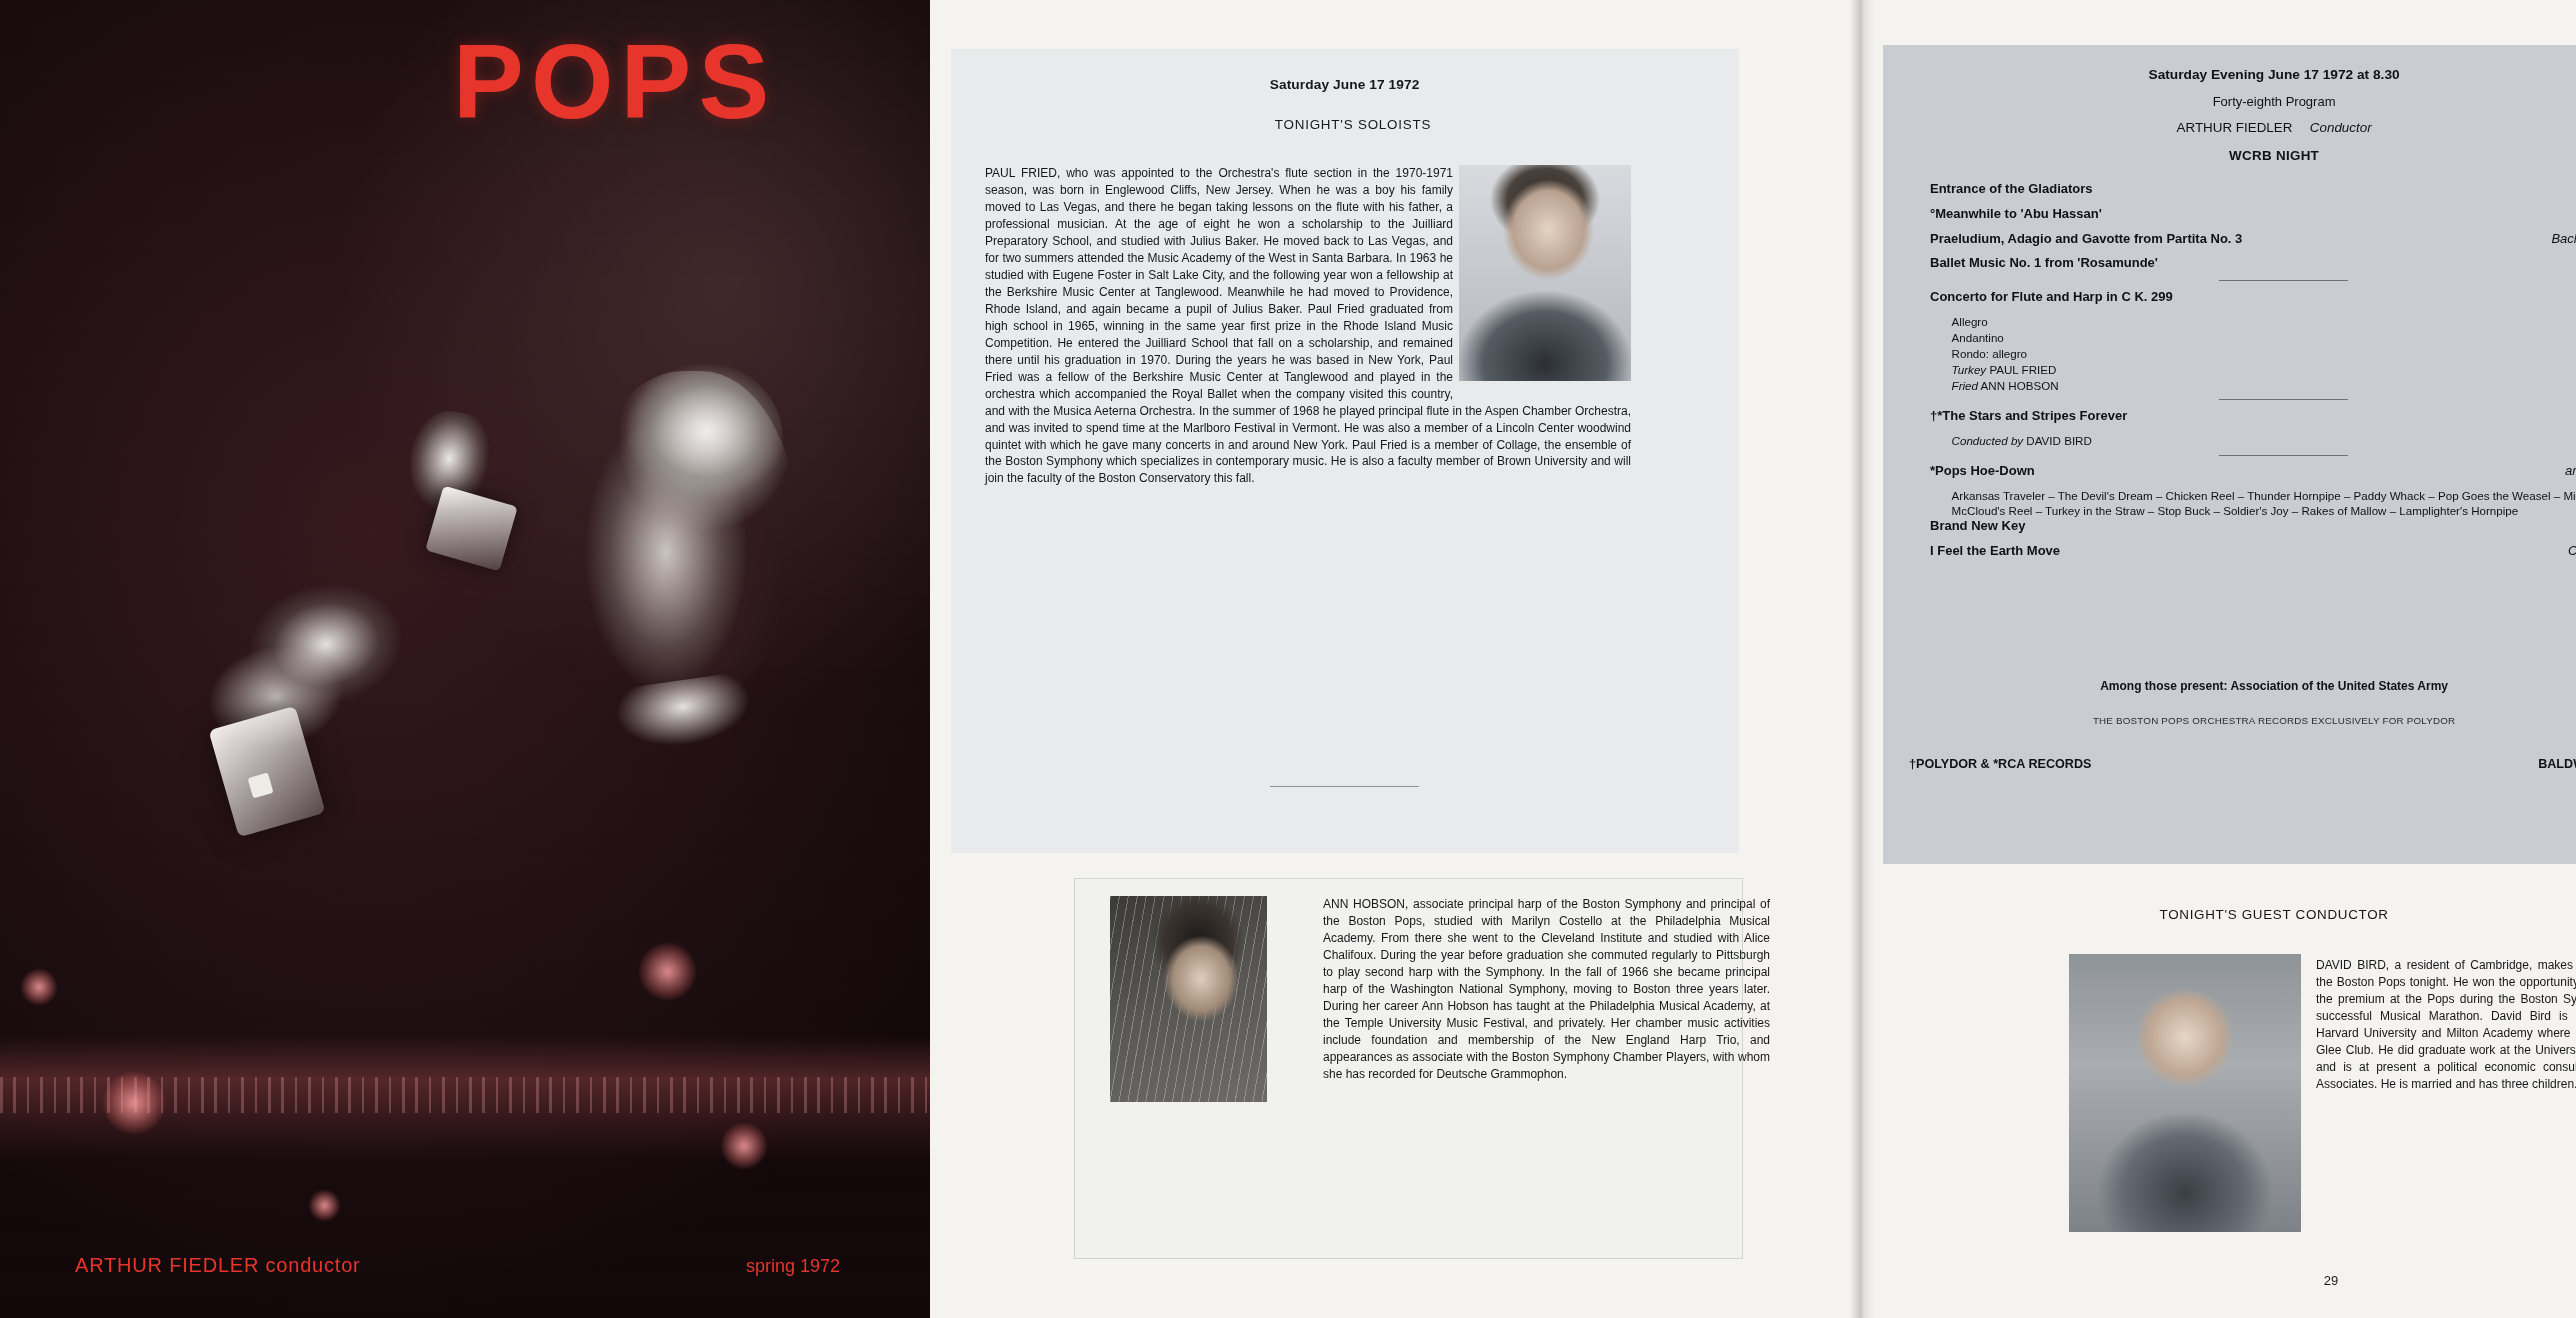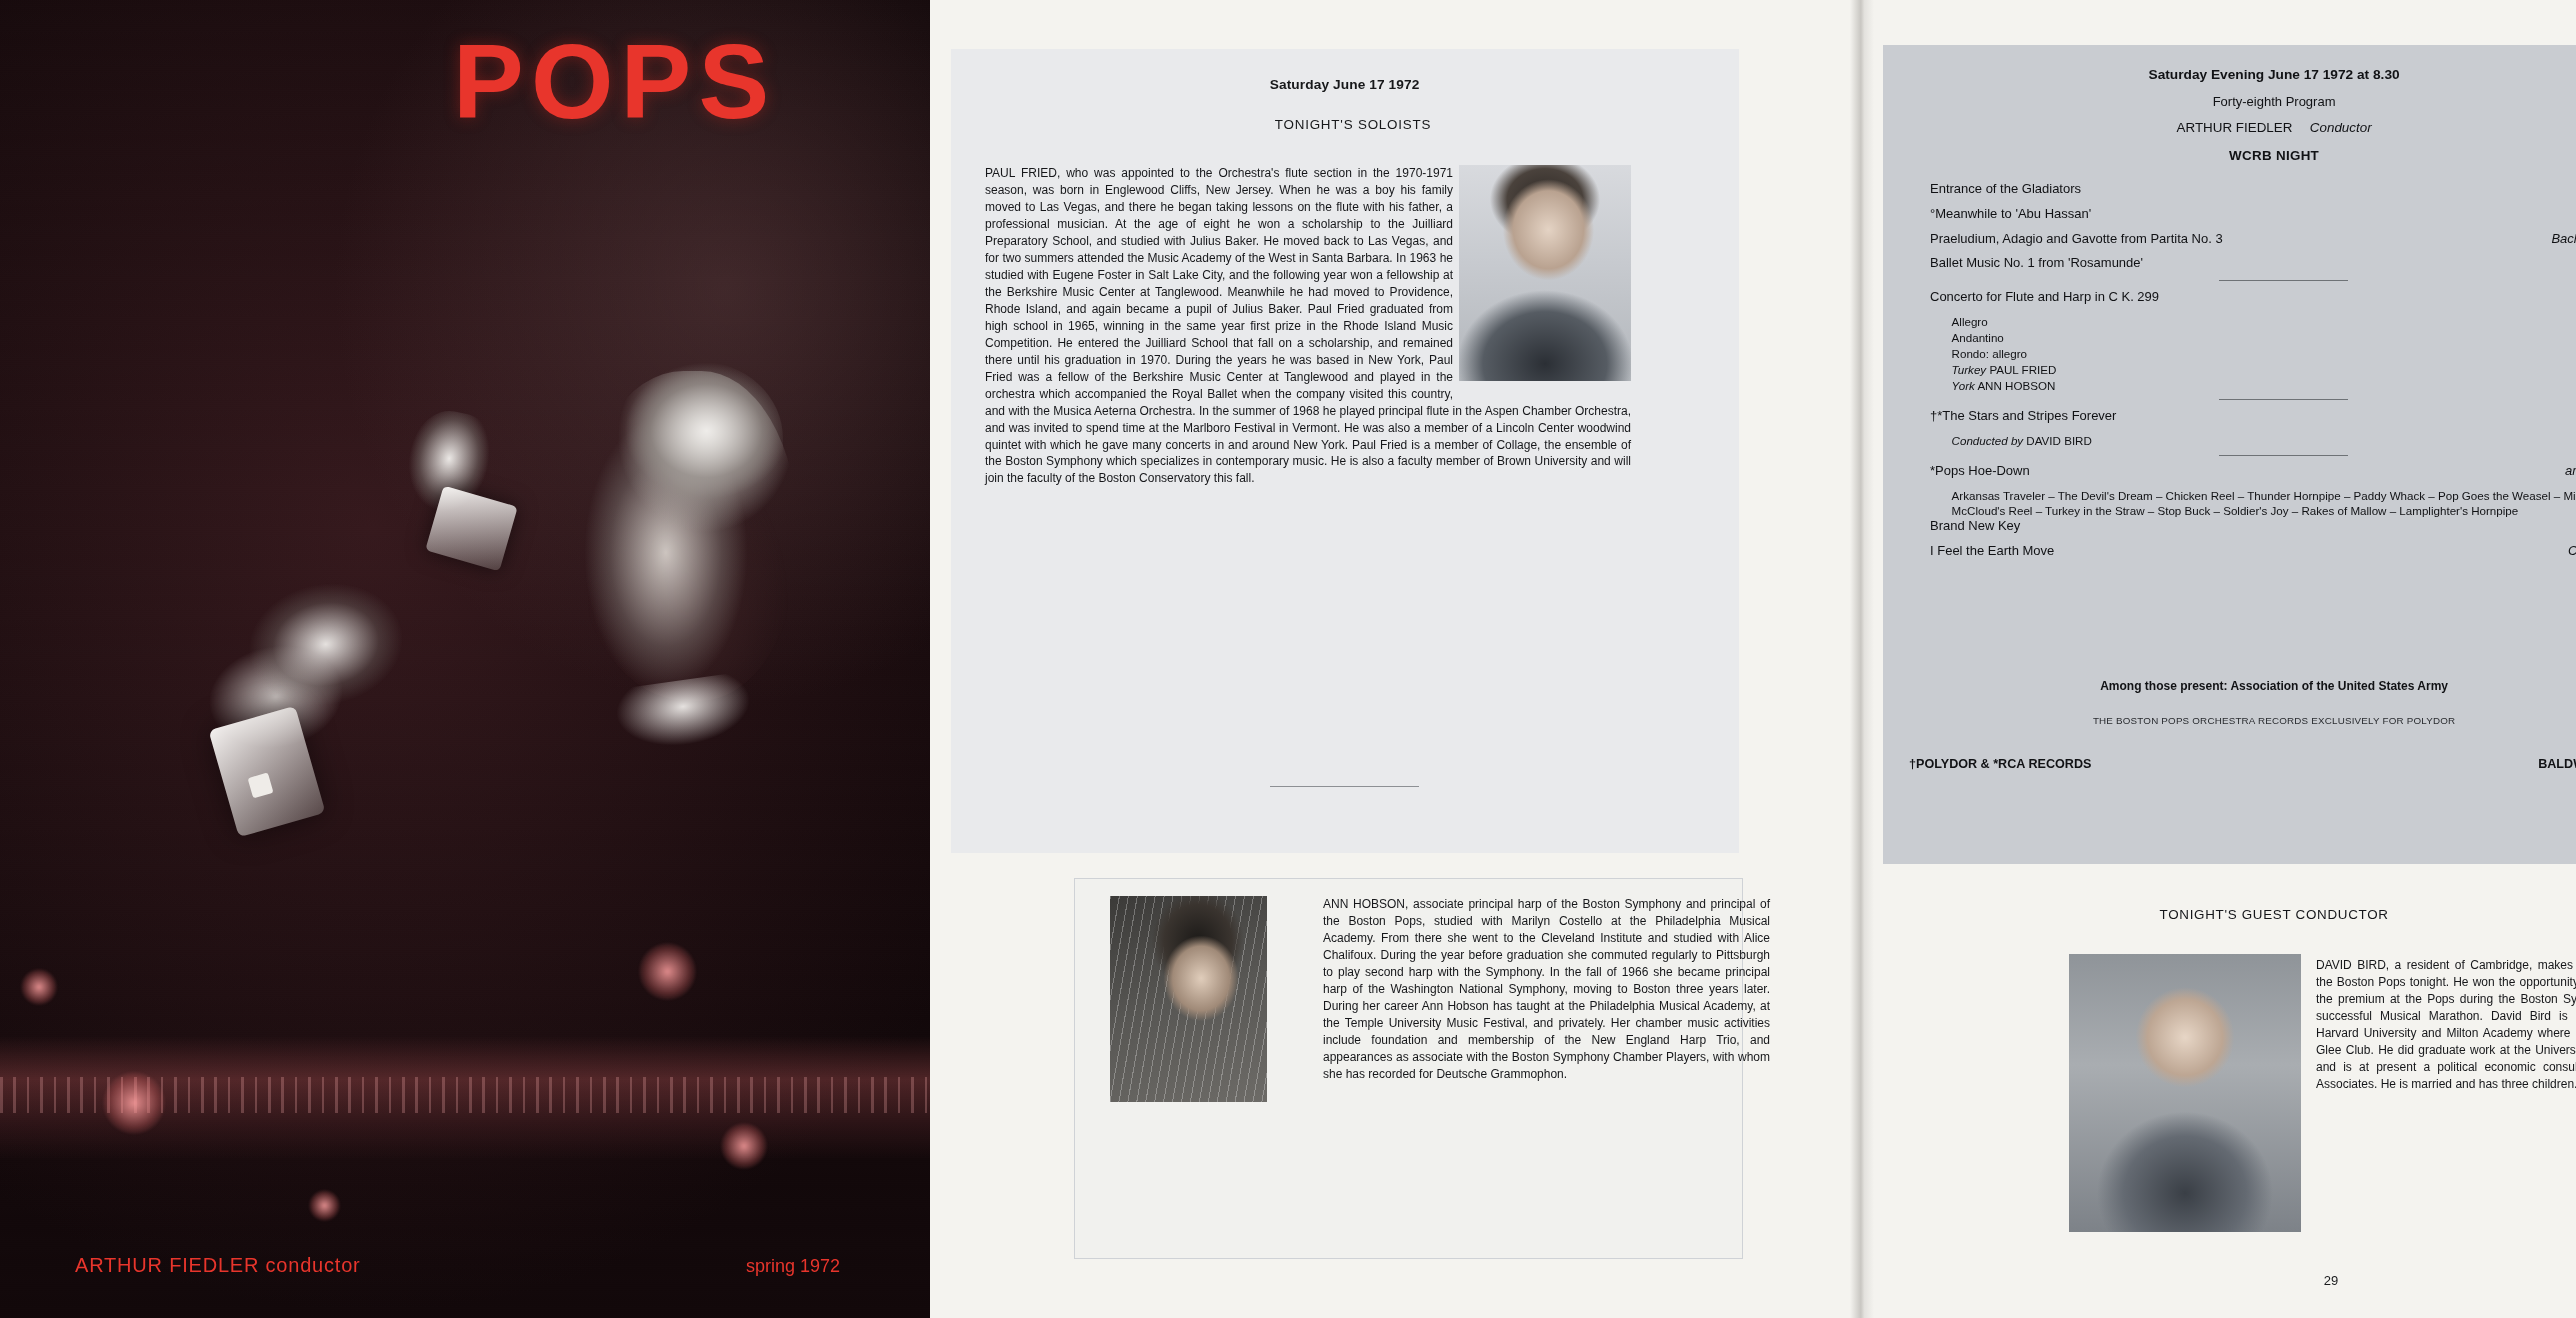--- a/index.html
+++ b/index.html
@@ -287,21 +287,21 @@
     letter-spacing: 0.3px;
   }
 
   .prog-list {
     position: absolute; left: 67px; top: 181px; width: 706px;
     font-size: 13px; color: #101114;
   }
   .prog-row {
     display: flex; align-items: baseline; margin-bottom: 9.8px;
   }
-  .prog-work { flex: 1 1 auto; }
+  .prog-work { flex: 1 1 auto; font-weight: bold; }
   .prog-composer { flex: 0 0 auto; font-style: italic; text-align: right; min-width: 129px; }
   .prog-sub {
     font-size: 11.6px; line-height: 1.3; margin: 1px 0 0 21.6px;
   }
   .prog-mini-rule {
     width: 129px; height: 0.8px; background: #6e7276; margin: 6.2px auto 8.2px auto;
   }
   .prog-among {
     position: absolute; left: 19.6px; top: 679px; width: 783px; text-align: center;
     font-size: 12px; font-weight: bold; color: #111215;
@@ -447,21 +447,21 @@
         </div>
         <div class="prog-mini-rule"></div>
         <div class="prog-row">
           <div class="prog-work">Concerto for Flute and Harp in C  K. 299</div>
           <div class="prog-composer">Mozart</div>
         </div>
         <div class="prog-sub">Allegro</div>
         <div class="prog-sub">Andantino</div>
         <div class="prog-sub">Rondo: allegro</div>
         <div class="prog-sub"><em>Turkey</em>   PAUL FRIED</div>
-        <div class="prog-sub"><em>York</em>   ANN HOBSON</div>
+        <div class="prog-sub"><em>Fried</em>   ANN HOBSON</div>
         <div class="prog-mini-rule"></div>
         <div class="prog-row">
           <div class="prog-work">†*The Stars and Stripes Forever</div>
           <div class="prog-composer">Sousa</div>
         </div>
         <div class="prog-sub"><em>Conducted by</em>   DAVID BIRD</div>
         <div class="prog-mini-rule"></div>
         <div class="prog-row">
           <div class="prog-work">*Pops Hoe-Down</div>
           <div class="prog-composer">arr. Hayman</div>

